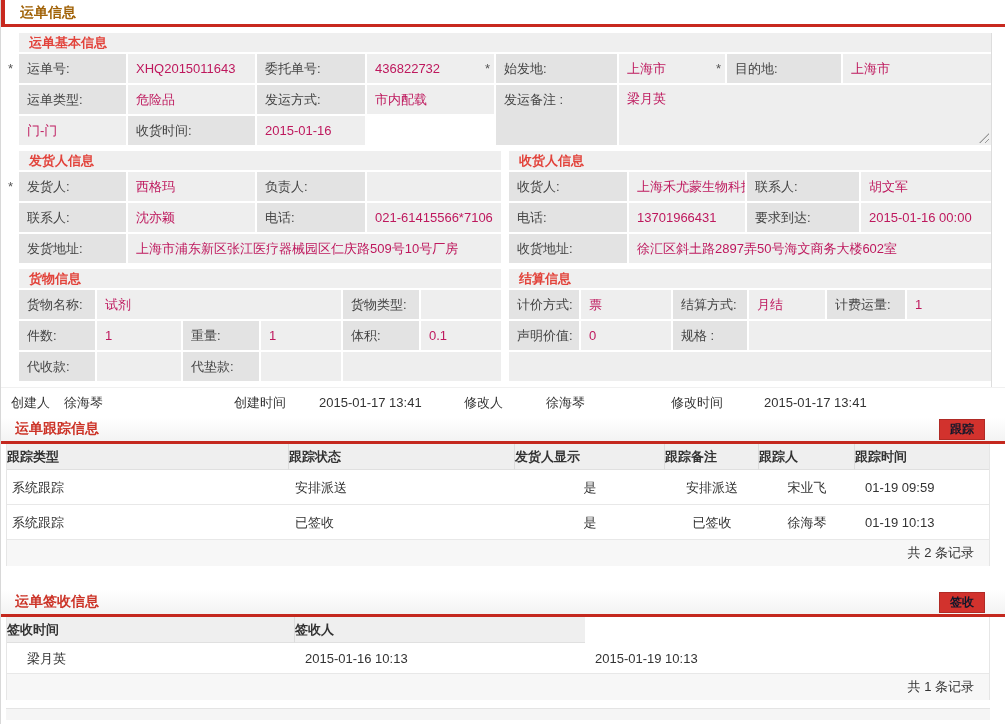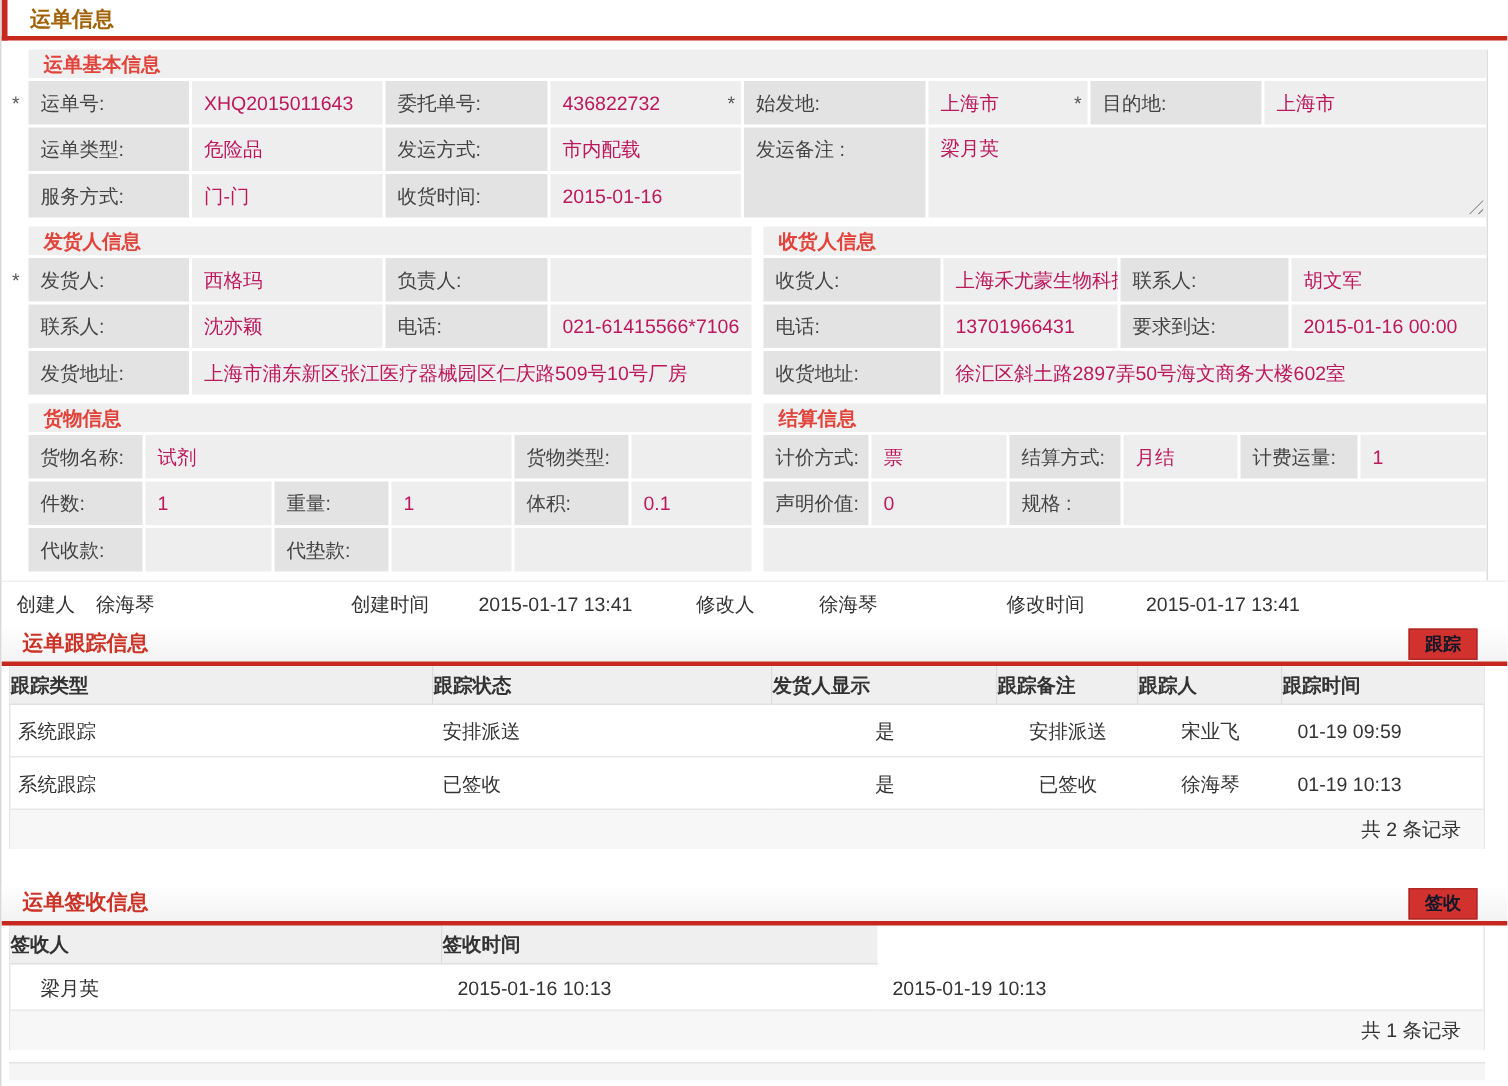--- a/index.html
+++ b/index.html
@@ -107,21 +107,20 @@
     <div class="lbl"><span class="req">*</span><span>目的地:</span></div>
     <div class="val">上海市</div>
 
     <div class="lbl">运单类型:</div>
     <div class="val">危险品</div>
     <div class="lbl">发运方式:</div>
     <div class="val">市内配载</div>
     <div class="lbl remark-lbl">发运备注 :</div>
     <div class="val remark-area"><span>梁月英</span><span class="resize-handle"></span></div>
 
-    <div class="lbl">服务方式:</div>
     <div class="val">门-门</div>
     <div class="lbl">收货时间:</div>
     <div class="val">2015-01-16</div>
   </div>
 
   <div class="two-col">
     <div class="half">
       <div class="sec-header">发货人信息</div>
       <div class="grid sender-grid">
         <div class="lbl"><span class="req">*</span><span>发货人:</span></div>
@@ -241,22 +240,22 @@
 </div>
 
 <div class="gap"></div>
 
 <div class="list-title-bar">
   <span>运单签收信息</span>
   <button class="action-btn">签收</button>
 </div>
 <div class="list-body">
   <div class="tgrid sign-cols">
+    <div class="th">签收时间</div>
     <div class="th">签收人</div>
-    <div class="th">签收时间</div>
   </div>
   <div class="tgrid sign-cols">
     <div class="td sign-td tl20">梁月英</div>
     <div class="td sign-td tl10">2015-01-16 10:13</div>
     <div class="td sign-td tl10">2015-01-19 10:13</div>
   </div>
   <div class="list-footer">共 1 条记录</div>
 </div>
 
 <div class="bottom-strip"></div>

